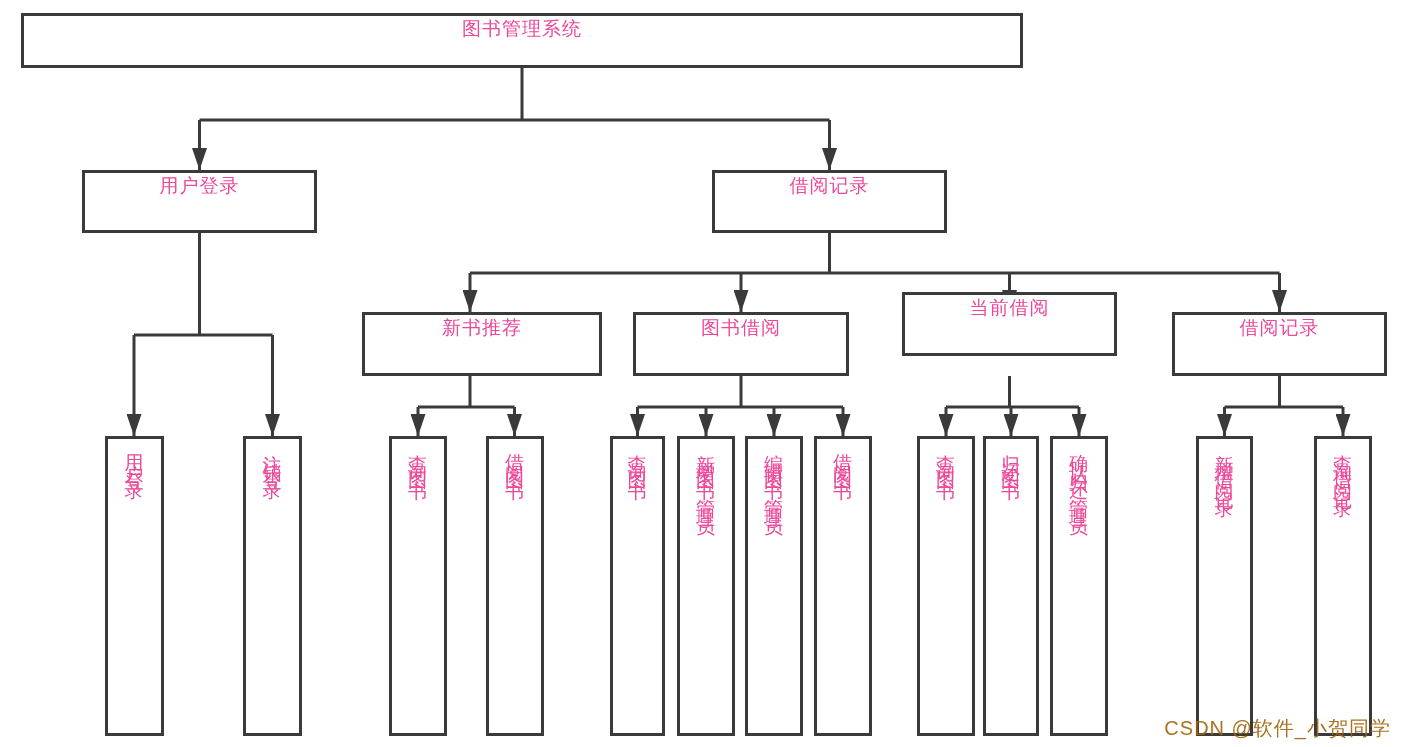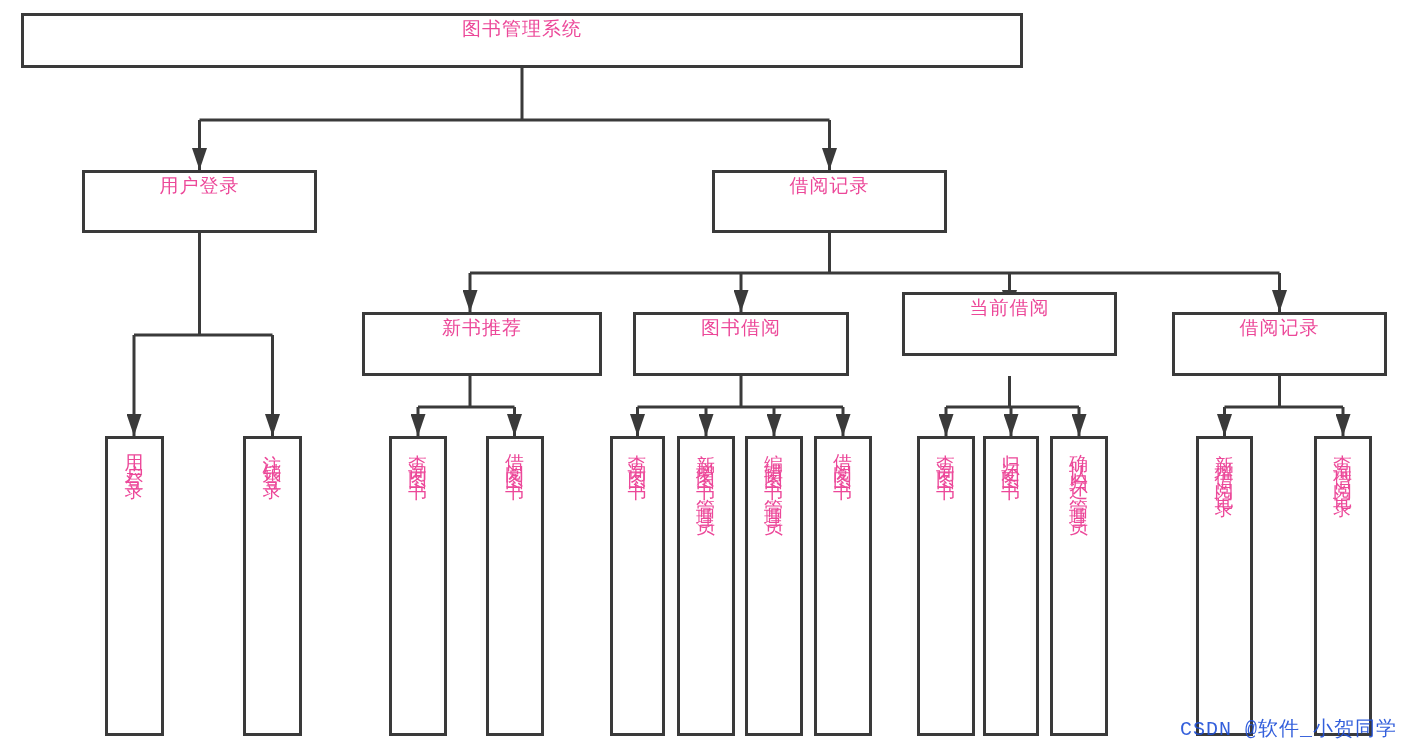--- a/index.html
+++ b/index.html
@@ -35,28 +35,27 @@
   }
   .node.vertical span {
     writing-mode: vertical-rl;
     text-orientation: mixed;
     letter-spacing: 9px;
     line-height: 1;
     white-space: nowrap;
   }
   .watermark {
     position: absolute;
-    right: 8px;
+    right: 14px;
     bottom: 5px;
     font-size: 20px;
-    color: #1d4ed8;
+    color: #a16207;
     letter-spacing: 1px;
     z-index: 3;
     opacity: 0.9;
-    font-family: Liberation Mono, monospace;
   }
 </style>
 </head>
 <body>
 
 <div class="stage">
 
   <svg class="connectors" width="1405" height="747" viewBox="0 0 1405 747">
     <defs>
       <marker id="arrowhead" markerUnits="userSpaceOnUse" markerWidth="22" markerHeight="15" viewBox="0 0 22 15" refX="22" refY="7.5" orient="auto">

